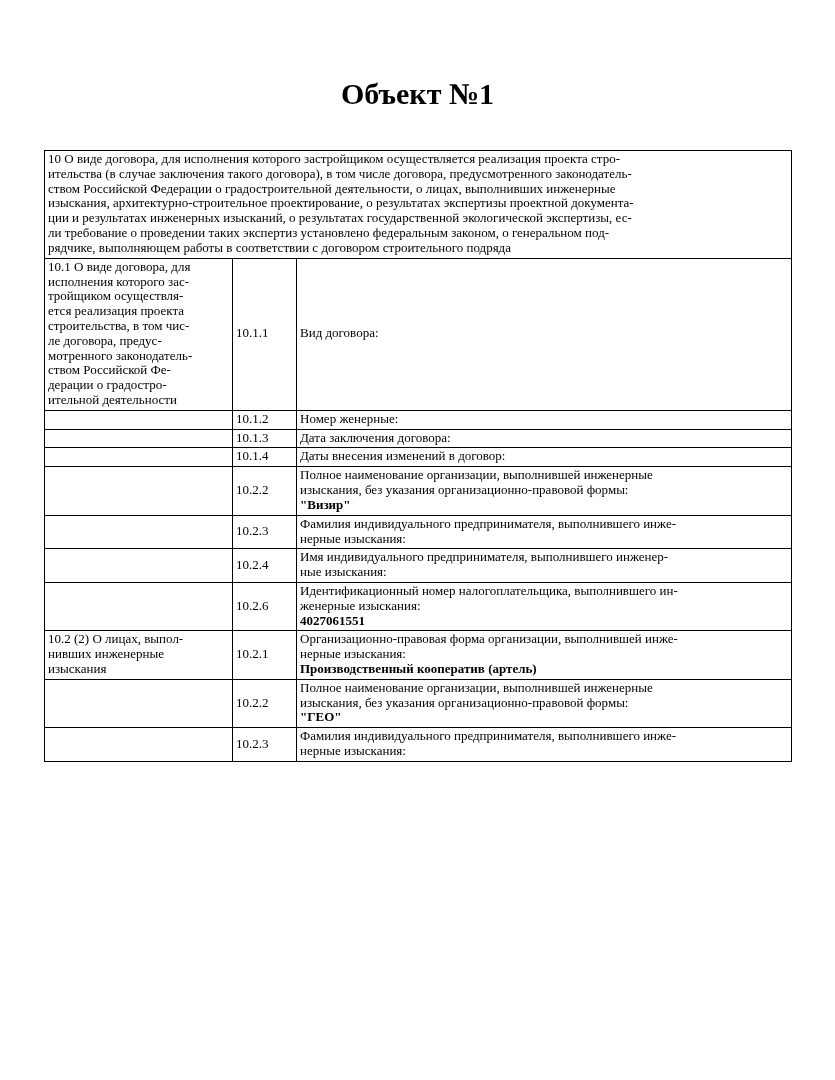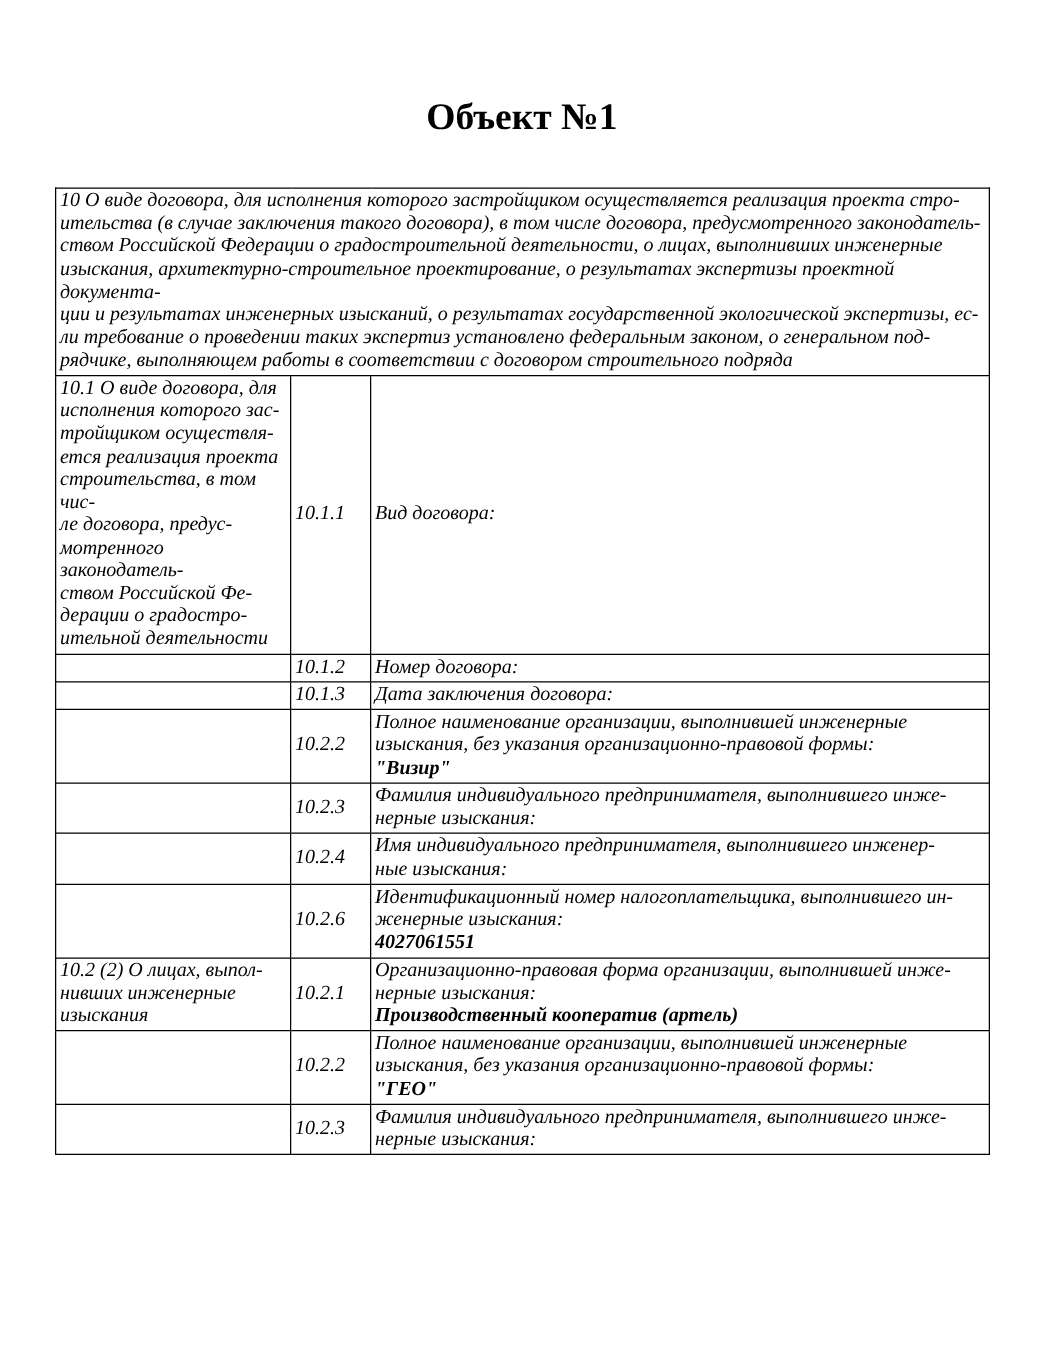--- a/index.html
+++ b/index.html
@@ -22,25 +22,24 @@
     line-height: 1.2;
   }
   table.decl-table {
     border-collapse: collapse;
     table-layout: fixed;
     margin: 38px 0 0 44px;
     width: 747px;
   }
   table.decl-table td {
     border: 1px solid #000000;
-    font-size: 16px;
+    font-size: 13px;
     line-height: 1.14;
     padding: 1px 3px 2px 3px;
     overflow: hidden;
-    font-style: italic;
   }
   td.cell-head {
     white-space: pre-line;
     vertical-align: top;
   }
   td.cell-section {
     vertical-align: top;
     white-space: pre-line;
   }
   td.cell-num {
@@ -99,34 +98,42 @@
       <td class="cell-content">
         <div class="row-label">Вид договора:</div>
         <div class="row-value"></div>
       </td>
     </tr>
 
     <tr>
       <td class="cell-section"></td>
       <td class="cell-num">10.1.2</td>
       <td class="cell-content">
-        <div class="row-label">Номер договора:</div>
+        <div class="row-label">Номер женерные:</div>
         <div class="row-value"></div>
       </td>
     </tr>
 
     <tr>
       <td class="cell-section"></td>
       <td class="cell-num">10.1.3</td>
       <td class="cell-content">
         <div class="row-label">Дата заключения договора:</div>
         <div class="row-value"></div>
       </td>
     </tr>
 
+    <tr>
+      <td class="cell-section"></td>
+      <td class="cell-num">10.1.4</td>
+      <td class="cell-content">
+        <div class="row-label">Даты внесения изменений в договор:</div>
+        <div class="row-value"></div>
+      </td>
+    </tr>
 
 
     <tr>
       <td class="cell-section"></td>
       <td class="cell-num">10.2.2</td>
       <td class="cell-content">
         <div class="row-label">Полное наименование организации, выполнившей инженерные
 изыскания, без указания организационно-правовой формы:</div>
         <div class="row-value">"Визир"</div>
       </td>

